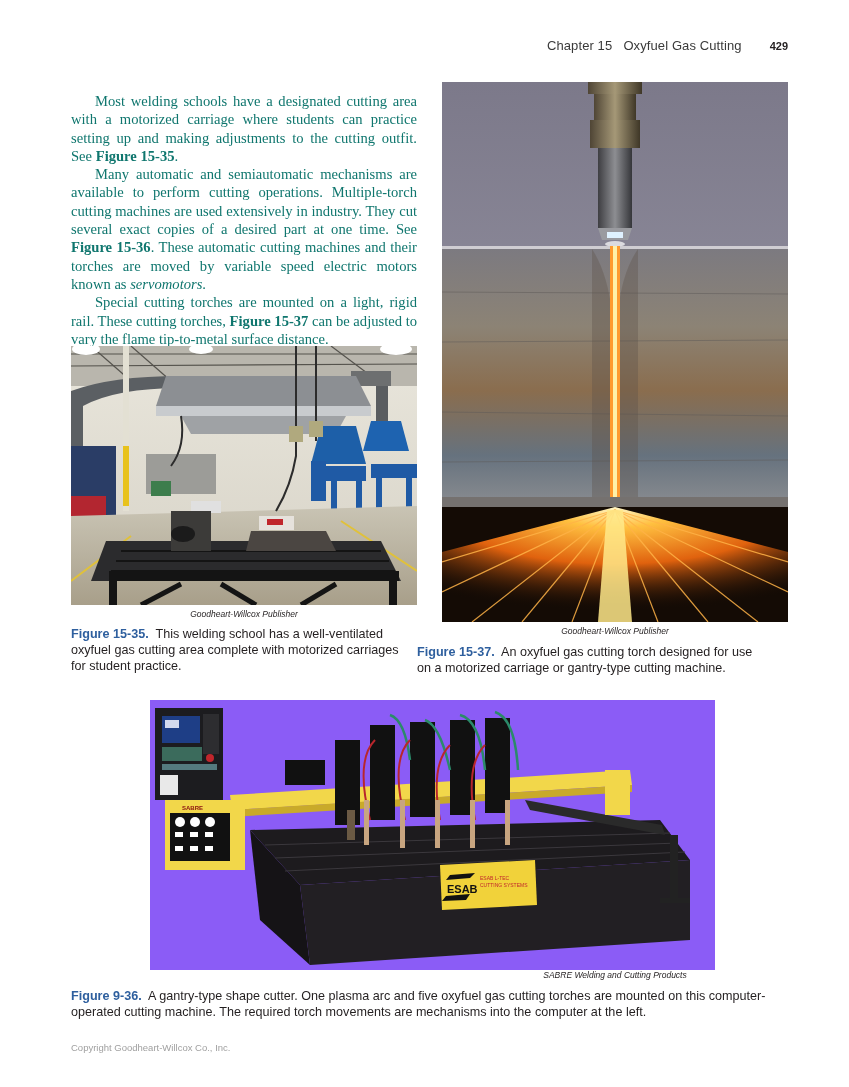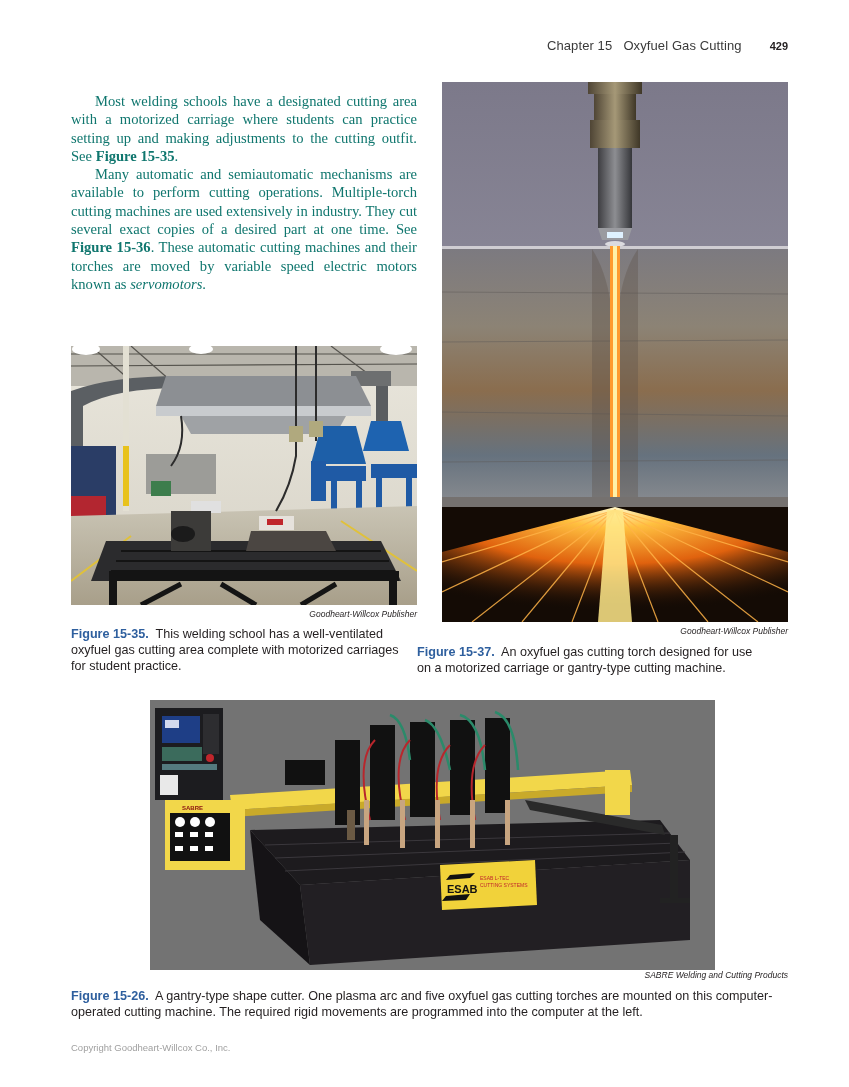--- a/index.html
+++ b/index.html
@@ -5,41 +5,42 @@
   html, body { margin:0; padding:0; background:#ffffff; }
   body { width:849px; height:1087px; position:relative; overflow:hidden; font-family:"Liberation Sans", sans-serif; color:#231f20; }
   .header { position:absolute; top:38px; right:61px; font-size:13px; color:#3a3a3a; display:flex; gap:28px; align-items:center; }
   .header .chap { letter-spacing:0.1px; }
   .header .pg { font-weight:bold; color:#231f20; font-size:11px; }
   .body-text { position:absolute; left:71px; top:80px; width:346px; font-family:"Liberation Serif", serif; font-size:14.6px; line-height:18.3px; text-align:justify; color:#0f766e;margin-top:12px; }
   .body-text p { margin:0; text-indent:24px; }
   .body-text b { font-weight:bold; }
   .body-text i { }
   .fig { position:absolute; overflow:hidden; }
-  .credit { position:absolute; font-size:8.5px; font-style:italic; color:#231f20; text-align:right; }
+  .credit { position:absolute; font-size:8.5px; font-style:italic; color:#231f20; text-align:center; }
   .caption { position:absolute; font-size:12.6px; line-height:16px; color:#231f20; }
   .caption .fn { color:#2e5f9e; font-weight:bold; }
   .copyright { position:absolute; left:71px; top:1042px; font-size:9.5px; color:#a0a0a0;text-align:right; }
 
   
   #fig35 { left:71px; top:346px; width:346px; height:259px; background:#dcd8cc; }
   #fig37 { left:442px; top:82px; width:346px; height:540px; background:#8a8796; }
-  #fig36 { left:150px; top:700px; width:565px; height:270px; background:#737373; }
+  #fig36 { left:150px; top:700px; width:565px; height:270px; background:#8b5cf6; }
 </style>
 </head>
 <body>
 
 <div class="header">
   <span class="chap"><span>Chapter 15</span>&nbsp;&nbsp;&nbsp;<span>Oxyfuel Gas Cutting</span></span>
   <span class="pg">429</span>
 </div>
 
 <div class="body-text">
   <p><span>Most welding schools have a designated cutting area with a motorized carriage where students can practice setting up and making adjustments to the cutting outfit. See </span><b>Figure 15-35</b><span>.</span></p>
   <p><span>Many automatic and semiautomatic mechanisms are available to perform cutting operations. Multiple-torch cutting machines are used extensively in industry. They cut several exact copies of a desired part at one time. See </span><b>Figure 15-36</b><span>. These automatic cutting machines and their torches are moved by variable speed electric motors known as </span><i>servomotors</i><span>.</span></p>
+  <p><span>Special cutting torches are mounted on a light, rigid rail. These cutting torches, </span><b>Figure 15-37</b><span> can be adjusted to vary the flame tip-to-metal surface distance.</span></p>
 </div>
 
 <div class="fig" id="fig35" title="Welding school cutting area with ventilation hood and motorized carriages on a steel cutting table">
   <svg width="346" height="259" viewBox="0 0 346 259" xmlns="http://www.w3.org/2000/svg">
     <defs>
       <linearGradient id="f35floor" x1="0" y1="0" x2="0" y2="1">
         <stop offset="0" stop-color="#c9c4b4"></stop>
         <stop offset="1" stop-color="#a89f8a"></stop>
       </linearGradient>
       <linearGradient id="f35wall" x1="0" y1="0" x2="0" y2="1">
@@ -286,17 +287,17 @@
         <rect x="250" y="100" width="5" height="48"></rect>
         <rect x="285" y="100" width="5" height="48"></rect>
         <rect x="320" y="100" width="5" height="48"></rect>
         <rect x="355" y="100" width="5" height="45"></rect>
     </g>
     <rect x="197" y="110" width="8" height="30" fill="#6b5a44"></rect>
   </svg>
 </div>
 <div class="credit" style="left:442px; top:970px; width:346px;">SABRE Welding and Cutting Products</div>
 <div class="caption" style="left:71px; top:988px; width:720px;">
-  <span class="fn">Figure 15-26.</span>&nbsp;
-  <span>A gantry-type shape cutter. One plasma arc and five oxyfuel gas cutting torches are mounted on this computer-operated cutting machine. The required rigid movements are programmed into the computer at the left.</span>
+  <span class="fn">Figure 9-36.</span>&nbsp;
+  <span>A gantry-type shape cutter. One plasma arc and five oxyfuel gas cutting torches are mounted on this computer-operated cutting machine. The required torch movements are mechanisms into the computer at the left.</span>
 </div>
 
 <div class="copyright">Copyright Goodheart-Willcox Co., Inc.</div>
 
 </body></html>

